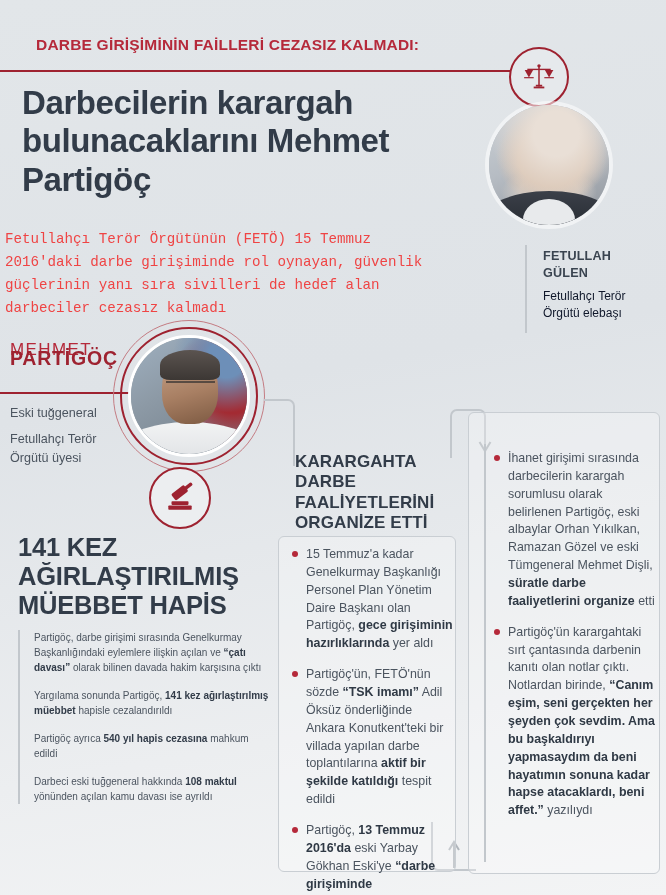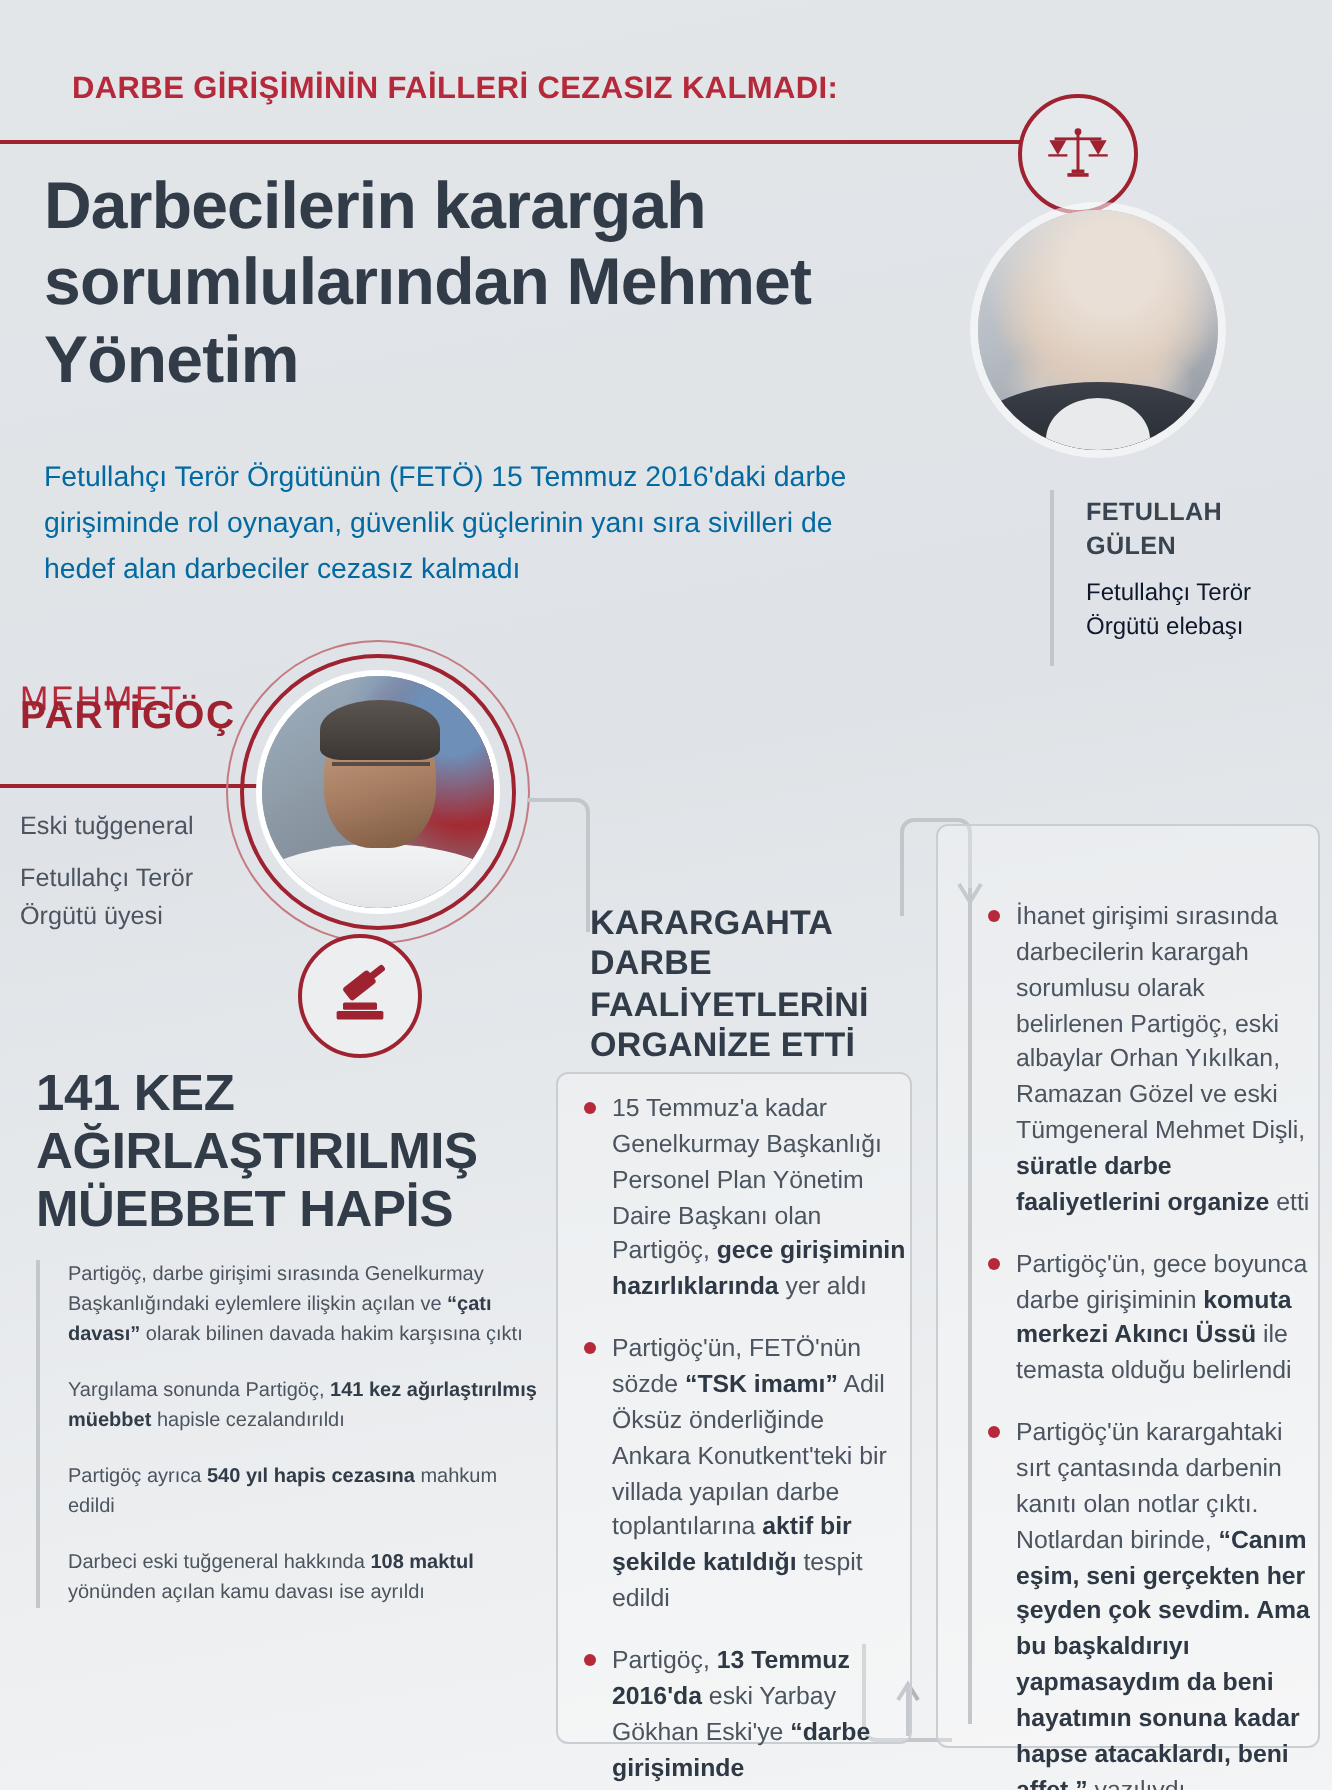--- a/index.html
+++ b/index.html
@@ -35,22 +35,22 @@
 
   
   .headline{
     position:absolute; left:22px; top:84px; width:470px;
     font-size:33px; line-height:1.16; font-weight:bold;
     color:#323c49; letter-spacing:-.4px;
   }
 
   
   .subtitle{
-    position:absolute; left:22px; top:228px; width:430px;
-    font-size:14.2px; line-height:1.62; color:#0369a1;
+    position:absolute; left:5px; top:228px; width:430px;
+    font-size:14.2px; line-height:1.62; color:#ef4444;font-family:Liberation Mono, monospace;
   }
 
   
   .gulen-photo{
     position:absolute; left:489px; top:105px;
     width:120px; height:120px; border-radius:50%;
     overflow:hidden; background:#b9bfc6;
     box-shadow:0 0 0 4px rgba(255,255,255,.55);
   }
   .gulen-photo .face{
@@ -237,21 +237,21 @@
     <circle cx="32" cy="11" r="3.2"></circle>
     <rect x="22" y="50" width="20" height="3.4"></rect>
     <rect x="26" y="46.6" width="12" height="3.4"></rect>
     <path d="M5 19 L21 19 L13 33 Z"></path>
     <path d="M43 19 L59 19 L51 33 Z"></path>
     <rect x="4" y="32.2" width="18" height="2.2"></rect>
     <rect x="42" y="32.2" width="18" height="2.2"></rect>
   </svg>
 </div>
 
-<h1 class="headline">Darbecilerin karargah sorumlularından Mehmet Yönetim</h1>
+<h1 class="headline">Darbecilerin karargah bulunacaklarını Mehmet Partigöç</h1>
 
 <p class="subtitle">Fetullahçı Terör Örgütünün (FETÖ) 15 Temmuz 2016'daki darbe girişiminde rol oynayan, güvenlik güçlerinin yanı sıra sivilleri de hedef alan darbeciler cezasız kalmadı</p>
 
 <div class="gulen-photo">
   <div class="face"></div>
   <div class="suit"></div>
   <div class="collar"></div>
 </div>
 <div class="gulen-divider"></div>
 <div class="gulen-name">
@@ -326,15 +326,14 @@
 <ul class="mid-list">
     <li><span>15 Temmuz'a kadar Genelkurmay Başkanlığı Personel Plan Yönetim Daire Başkanı olan Partigöç, </span><b>gece girişiminin hazırlıklarında</b><span> yer aldı</span></li>
     <li><span>Partigöç'ün, FETÖ'nün sözde </span><b>“TSK imamı”</b><span> Adil Öksüz önderliğinde Ankara Konutkent'teki bir villada yapılan darbe toplantılarına </span><b>aktif bir şekilde katıldığı</b><span> tespit edildi</span></li>
     <li><span>Partigöç, </span><b>13 Temmuz 2016'da</b><span> eski Yarbay Gökhan Eski'ye </span><b>“darbe girişiminde bulunacaklarını”</b></li>
   </ul>
 
 <div class="right-box"></div>
 <div class="right-rail"></div>
 <ul class="right-list">
     <li><span>İhanet girişimi sırasında darbecilerin karargah sorumlusu olarak belirlenen Partigöç, eski albaylar Orhan Yıkılkan, Ramazan Gözel ve eski Tümgeneral Mehmet Dişli, </span><b>süratle darbe faaliyetlerini organize</b><span> etti</span></li>
-    <li><span>Partigöç'ün, gece boyunca darbe girişiminin </span><b>komuta merkezi Akıncı Üssü</b><span> ile temasta olduğu belirlendi</span></li>
     <li><span>Partigöç'ün karargahtaki sırt çantasında darbenin kanıtı olan notlar çıktı. Notlardan birinde, </span><b>“Canım eşim, seni gerçekten her şeyden çok sevdim. Ama bu başkaldırıyı yapmasaydım da beni hayatımın sonuna kadar hapse atacaklardı, beni affet.”</b><span> yazılıydı</span></li>
   </ul>
 
 </body></html>

